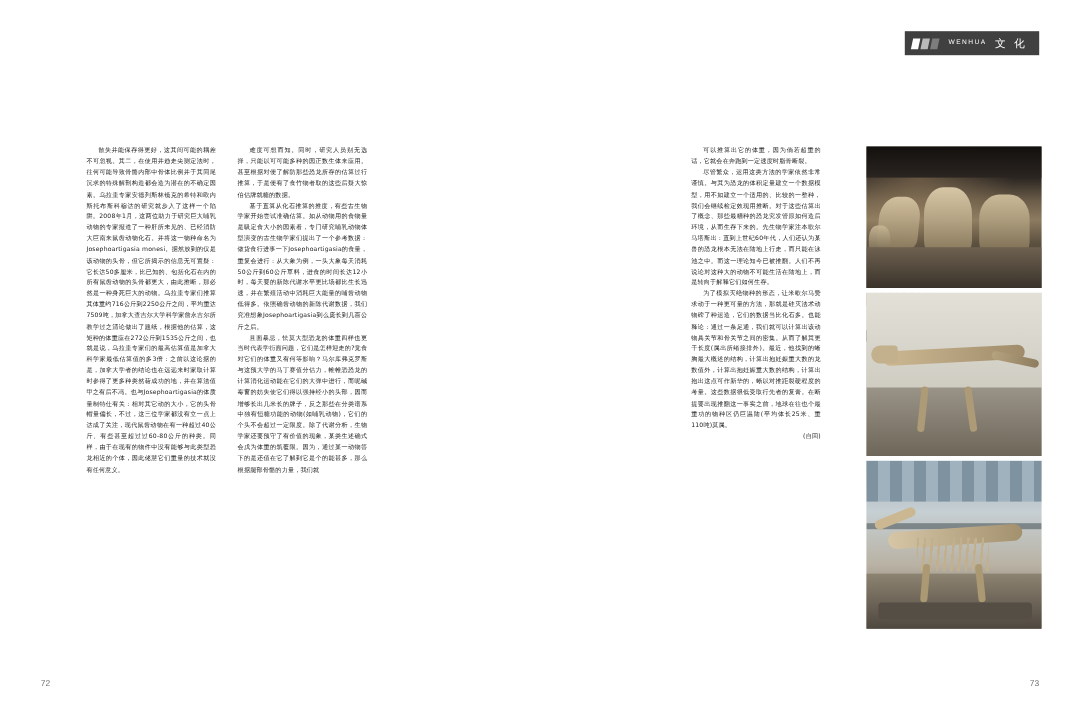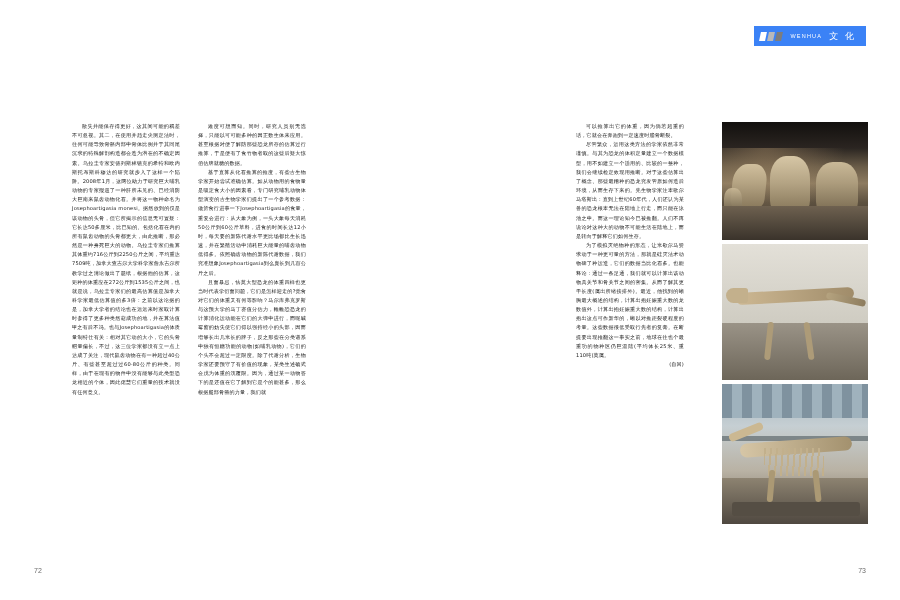--- a/index.html
+++ b/index.html
@@ -20,21 +20,21 @@
     height: 600px;
     background: #ffffff;
   }
 
   
   .header-tag {
     position: absolute;
     top: 26px;
     right: 34px;
     height: 20px;
-    background: #3b82f6;
+    background: #404040;
     display: flex;
     align-items: center;
     padding: 0 10px 0 6px;
     box-sizing: border-box;
   }
   .header-tag .blocks {
     display: flex;
     align-items: center;
     gap: 2px;
     margin-right: 8px;

